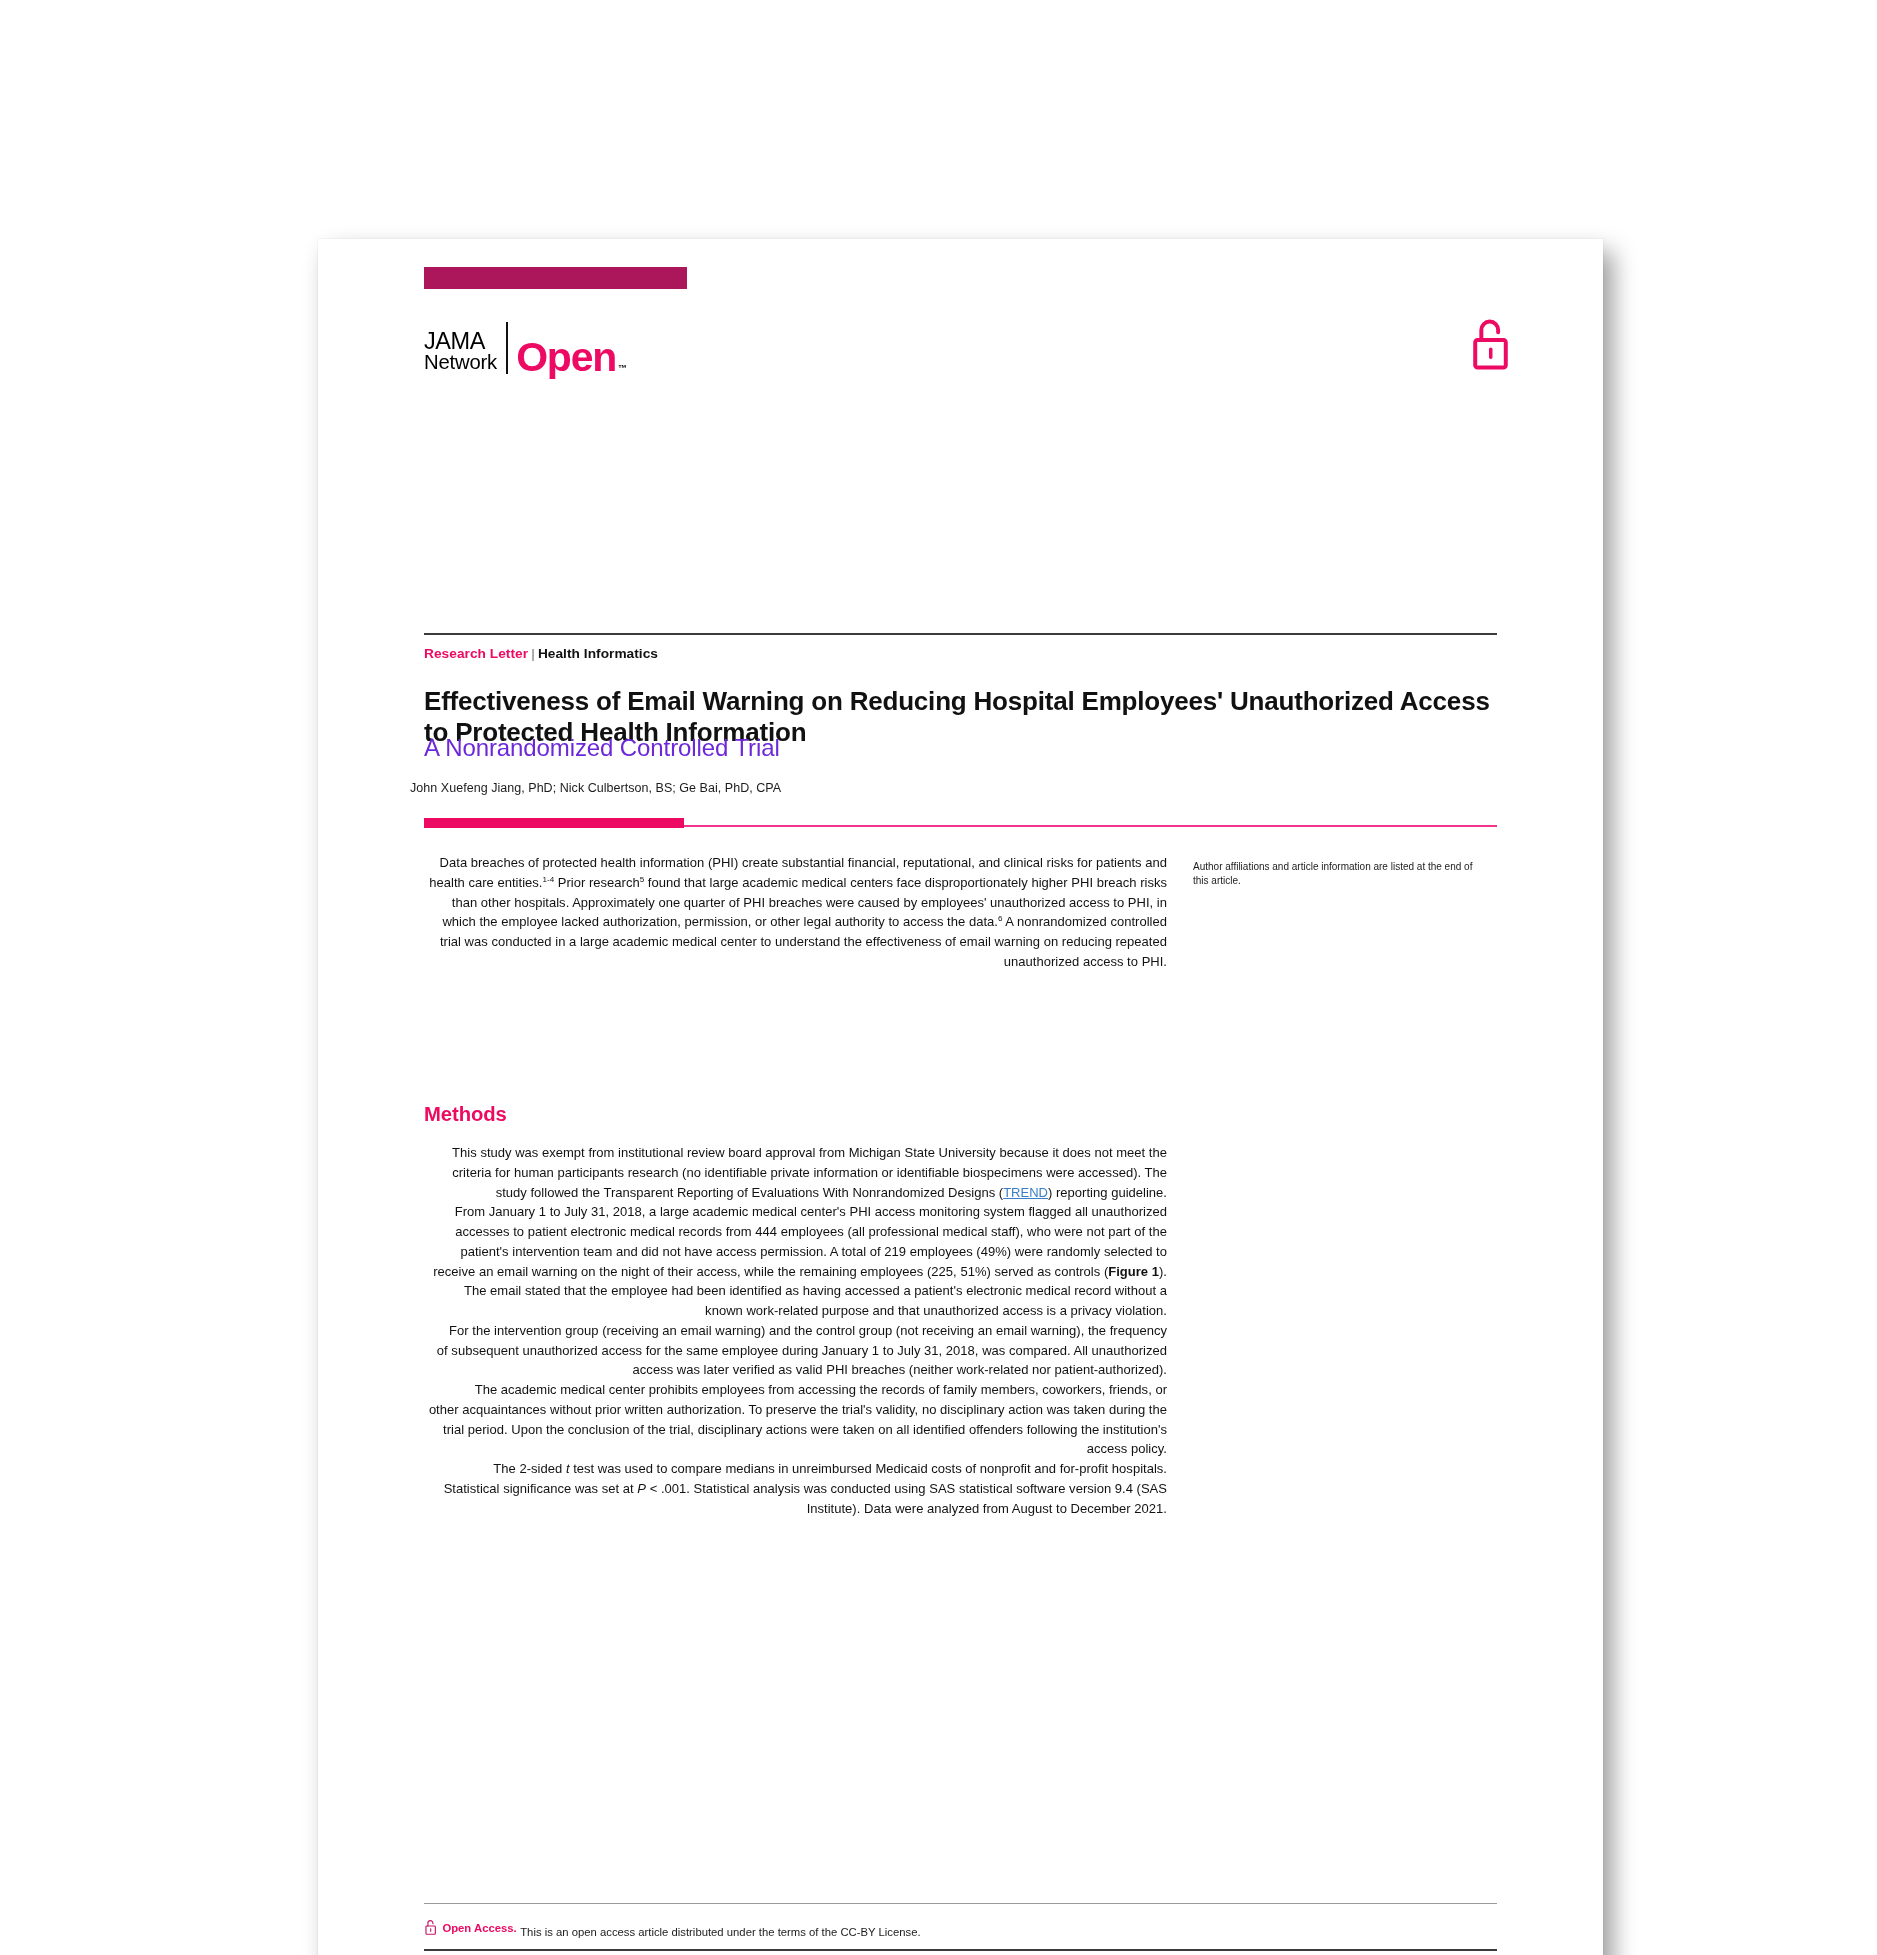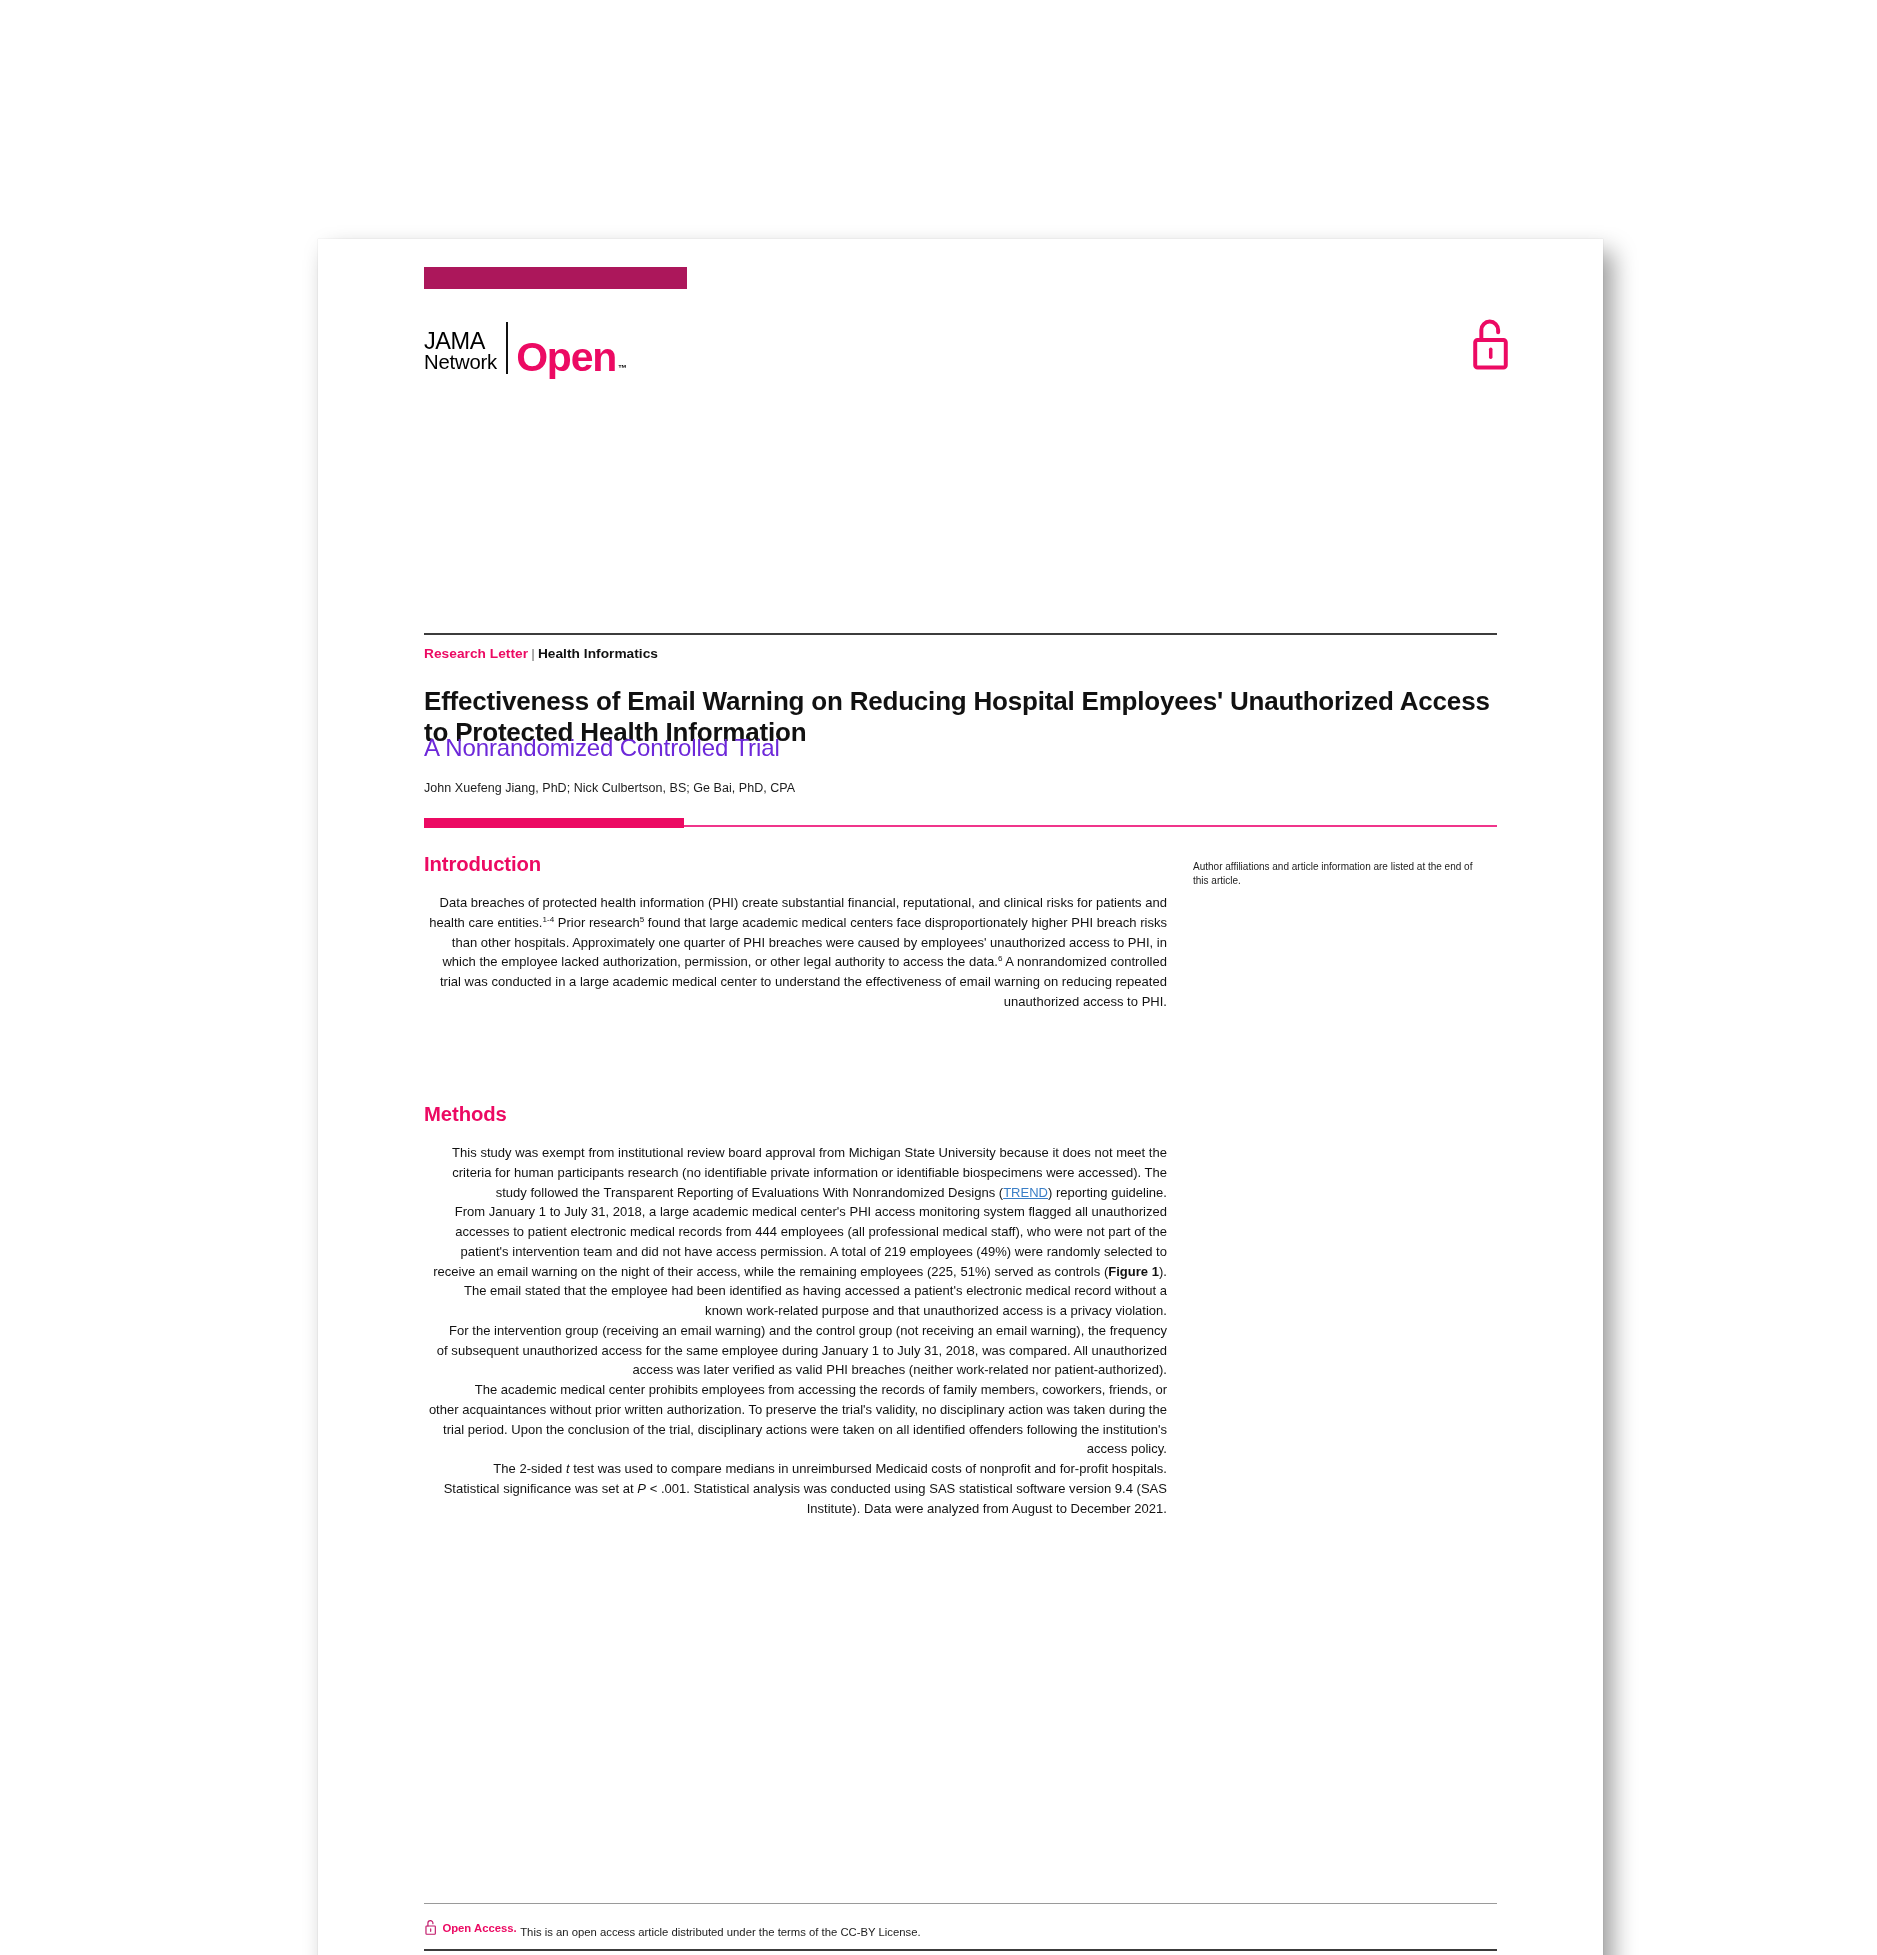--- a/index.html
+++ b/index.html
@@ -178,21 +178,21 @@
     top: 495px;
     width: 1079px;
     font-size: 24px;
     font-weight: 400;
     line-height: 1.2;
     color: #6d28d9;
     letter-spacing: -0.1px;
   }
   .article-authors {
     position: absolute;
-    left: 106px;
+    left: 92px;
     top: 542px;
     width: 1079px;
     font-size: 12.5px;
     font-weight: 400;
     color: #1c1c1c;
     letter-spacing: 0.04px;
   }
 
   
   .col-main {
@@ -328,21 +328,20 @@
       <div class="rule-pink-thick"></div>
     </div>
 
     <div class="col-side">
       <div class="side-note">Author affiliations and article information are listed at the end of this article.</div>
     </div>
 
     <div class="col-main">
 
       <section class="block-intro">
-        <h2 class="sec-head">Introduction</h2>
         <p class="body-p"><span>Data breaches of protected health information (PHI) create substantial financial, reputational, and clinical risks for patients and health care entities.</span><sup>1-4</sup><span> Prior research</span><sup>5</sup><span> found that large academic medical centers face disproportionately higher PHI breach risks than other hospitals. Approximately one quarter of PHI breaches were caused by employees' unauthorized access to PHI, in which the employee lacked authorization, permission, or other legal authority to access the data.</span><sup>6</sup><span> A nonrandomized controlled trial was conducted in a large academic medical center to understand the effectiveness of email warning on reducing repeated unauthorized access to PHI.</span></p>
       </section>
 
       <section class="block-methods">
         <h2 class="sec-head methods">Methods</h2>
 
         <p class="body-p"><span>This study was exempt from institutional review board approval from Michigan State University because it does not meet the criteria for human participants research (no identifiable private information or identifiable biospecimens were accessed). The study followed the Transparent Reporting of Evaluations With Nonrandomized Designs (</span><a class="lnk" href="#">TREND</a><span>) reporting guideline.</span></p>
 
         <p class="body-p indent"><span>From January 1 to July 31, 2018, a large academic medical center's PHI access monitoring system flagged all unauthorized accesses to patient electronic medical records from 444 employees (all professional medical staff), who were not part of the patient's intervention team and did not have access permission. A total of 219 employees (49%) were randomly selected to receive an email warning on the night of their access, while the remaining employees (225, 51%) served as controls (</span><span class="bold">Figure 1</span><span>). The email stated that the employee had been identified as having accessed a patient's electronic medical record without a known work-related purpose and that unauthorized access is a privacy violation.</span></p>
 

